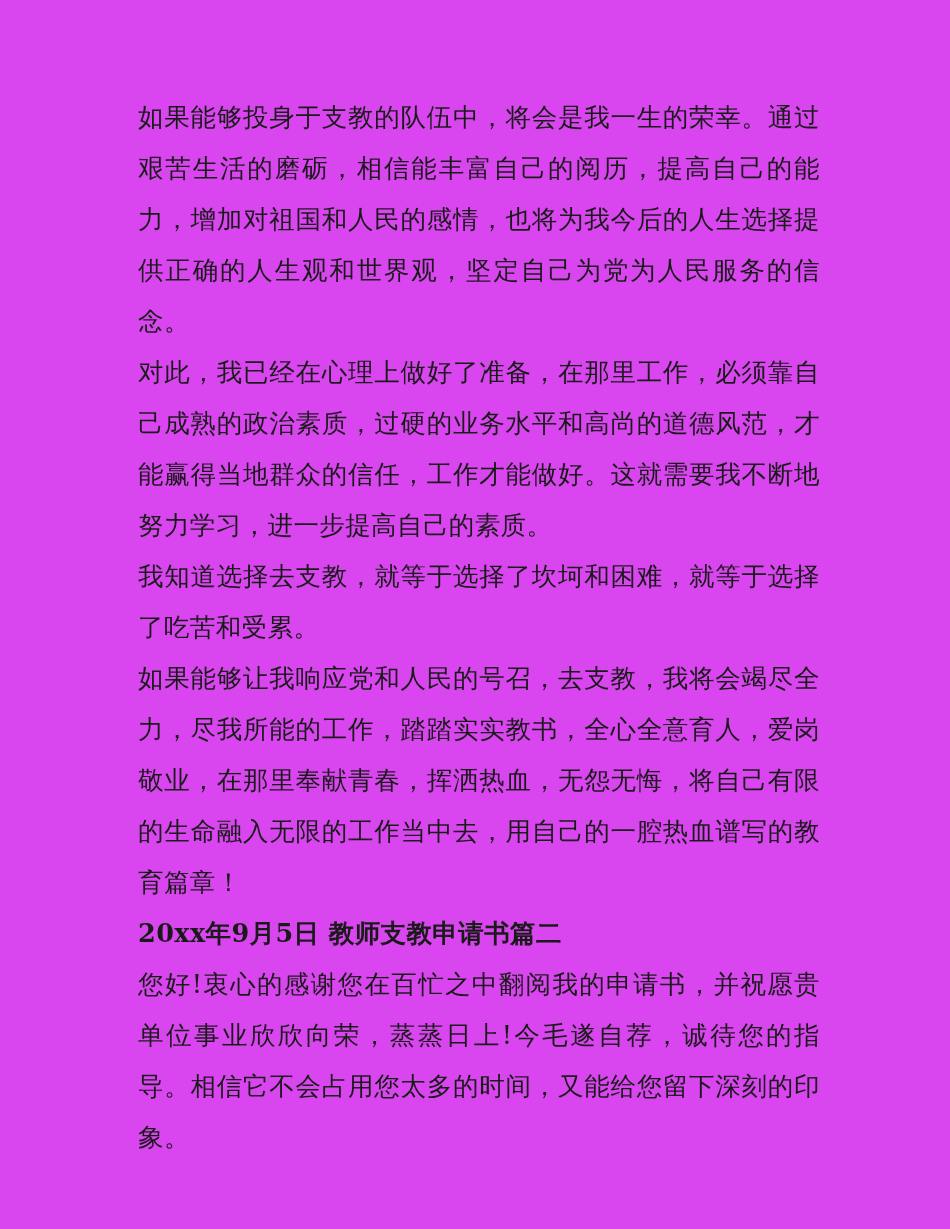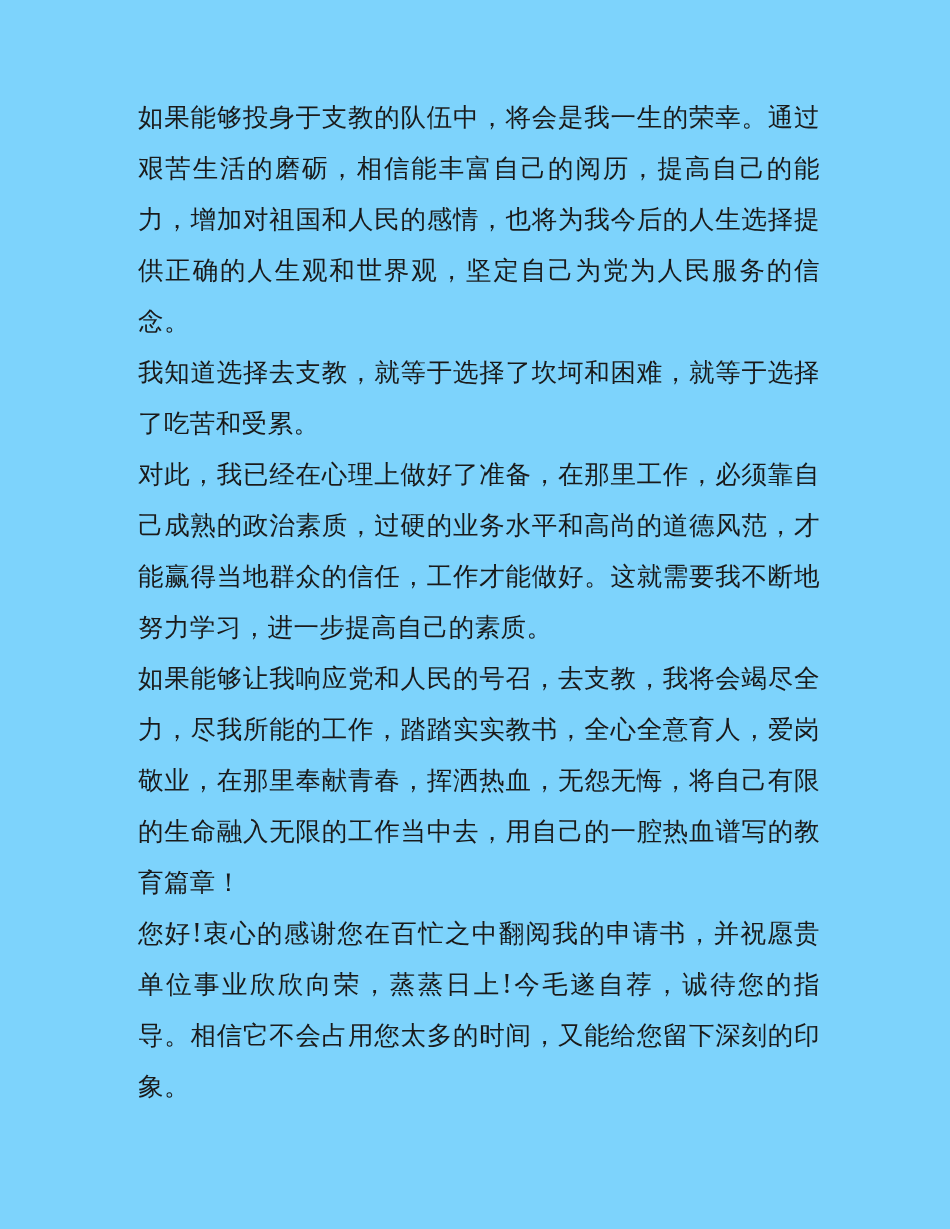--- a/index.html
+++ b/index.html
@@ -7,21 +7,21 @@
     padding: 0;
     background: #ffffff;
   }
   body {
     font-family: "DejaVu Serif", "Liberation Serif", serif;
   }
   .page {
     position: relative;
     width: 950px;
     height: 1229px;
-    background: #7dd3fc;
+    background: #d946ef;
     box-sizing: border-box;
     overflow: hidden;
   }
   .doc-body {
     position: absolute;
     left: 138px;
     top: 92px;
     width: 682px;
   }
   .para {
@@ -37,18 +37,19 @@
   .para.bold {
     font-weight: 700;
   }
 </style>
 </head>
 <body>
 
 <div class="page">
   <div class="doc-body">
     <p class="para">如果能够投身于支教的队伍中，将会是我一生的荣幸。通过艰苦生活的磨砺，相信能丰富自己的阅历，提高自己的能力，增加对祖国和人民的感情，也将为我今后的人生选择提供正确的人生观和世界观，坚定自己为党为人民服务的信念。</p>
+    <p class="para">对此，我已经在心理上做好了准备，在那里工作，必须靠自己成熟的政治素质，过硬的业务水平和高尚的道德风范，才能赢得当地群众的信任，工作才能做好。这就需要我不断地努力学习，进一步提高自己的素质。</p>
     <p class="para">我知道选择去支教，就等于选择了坎坷和困难，就等于选择了吃苦和受累。</p>
-    <p class="para">对此，我已经在心理上做好了准备，在那里工作，必须靠自己成熟的政治素质，过硬的业务水平和高尚的道德风范，才能赢得当地群众的信任，工作才能做好。这就需要我不断地努力学习，进一步提高自己的素质。</p>
     <p class="para">如果能够让我响应党和人民的号召，去支教，我将会竭尽全力，尽我所能的工作，踏踏实实教书，全心全意育人，爱岗敬业，在那里奉献青春，挥洒热血，无怨无悔，将自己有限的生命融入无限的工作当中去，用自己的一腔热血谱写的教育篇章！</p>
+    <p class="para bold">20xx年9月5日 教师支教申请书篇二</p>
     <p class="para">您好!衷心的感谢您在百忙之中翻阅我的申请书，并祝愿贵单位事业欣欣向荣，蒸蒸日上!今毛遂自荐，诚待您的指导。相信它不会占用您太多的时间，又能给您留下深刻的印象。</p>
   </div>
 </div>
 
 </body></html>

